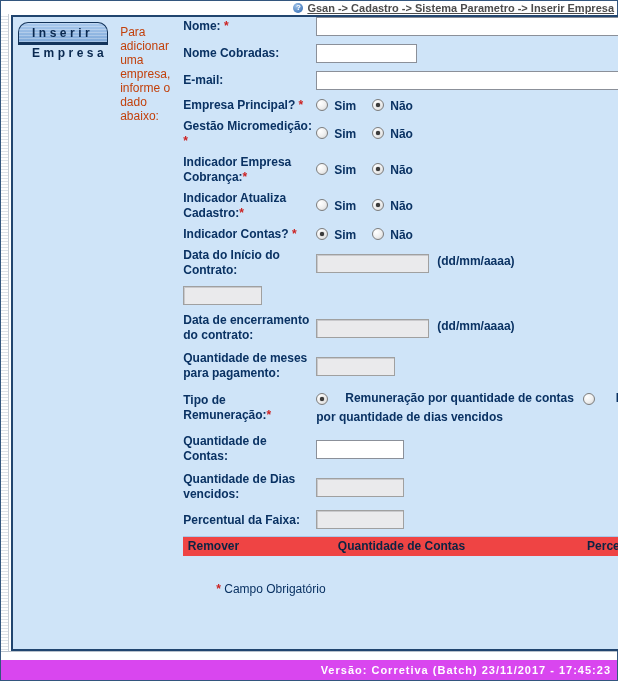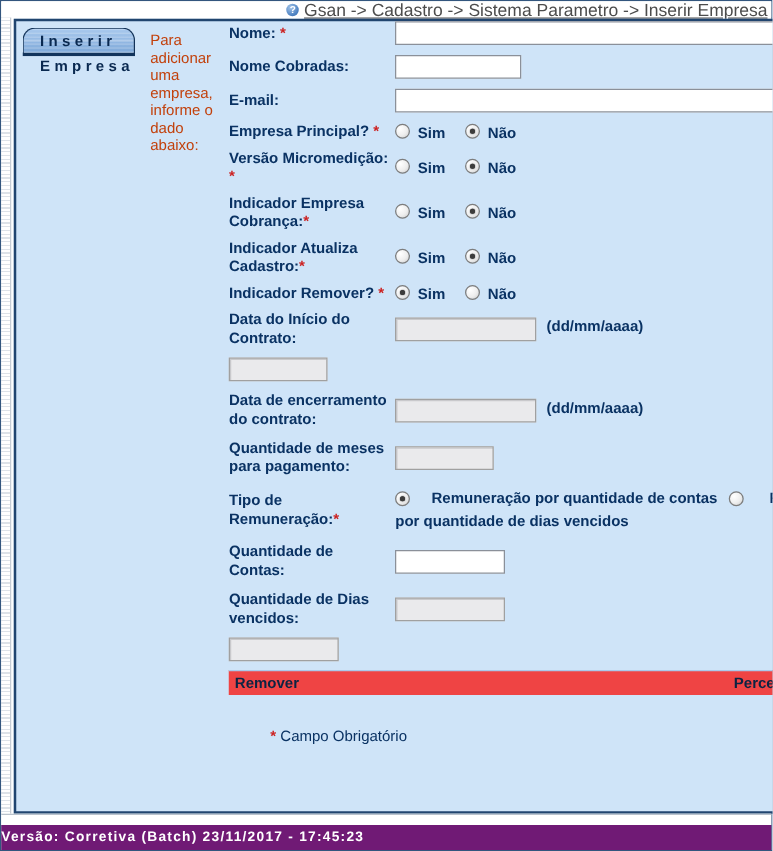--- a/index.html
+++ b/index.html
@@ -3,21 +3,21 @@
 <meta charset="utf-8">
 <style>
   * { margin:0; padding:0; box-sizing:border-box; }
   html,body { width:618px; height:681px; }
   body { font-family:"Liberation Sans", sans-serif; background:#fff; overflow:hidden; }
   .page { width:618px; height:681px; border:1px solid #33567e; display:flex; flex-direction:column; background:#fff; }
 
   
   .topbar { height:13px; flex:0 0 13px; display:flex; justify-content:flex-end; align-items:center; gap:4px; padding:1px 3px 0 0; background:#fff; }
   .help-icon { width:10px; height:10px; flex:0 0 10px; border-radius:50%; background:radial-gradient(circle at 35% 30%, #9fc2e8, #4a7fc0 70%, #2d5c97); color:#fff; font-size:8px; font-weight:bold; line-height:10px; text-align:center; cursor:pointer; }
-  .crumb { font-size:14px; color:#4c4c4c; text-decoration:underline; cursor:pointer; white-space:nowrap; }
+  .crumb { font-size:11px; color:#4c4c4c; text-decoration:underline; cursor:pointer; white-space:nowrap;font-weight:bold; }
 
   .content { flex:1; display:flex; min-height:0; }
   .stripe { flex:0 0 8px; background:repeating-linear-gradient(180deg,#ffffff 0 2px,#dde2e8 2px 3px); border-right:1px solid #c6ccd4; }
 
   .panel { flex:1; margin:1px 3px 0 2px; border:2px solid #21456f; background:#cfe4f8; display:flex; flex-direction:row; }
 
   .titlebar { margin:5px 5px 0 5px; height:23px; border:1px solid #123258; border-bottom:3px solid #12345c; border-radius:10px 10px 0 0;
     background-image:repeating-linear-gradient(180deg, rgba(255,255,255,.28) 0 1px, rgba(255,255,255,0) 1px 3px), linear-gradient(180deg,#a9c9ed,#7fa9d9);
   }
   .titlebar .title { display:block; font-size:12px; font-weight:bold; color:#0a2950; letter-spacing:3.5px; line-height:20px; padding-left:13px; }
@@ -58,21 +58,21 @@
   .adic-row .spacer { flex:1; }
 
   .table-head { display:flex; background:#ef4444; border-top:1px solid #a9c9ea; padding:2px 4px 3px 4px; font-weight:bold; font-size:12px; color:#0b2443; margin-top:4px;text-align:right; }
   .col-remover { flex:0 0 52px; }
   .col-qtd { flex:0 0 226px; }
   .col-perc { flex:1; }
 
   .legend { margin:26px 0 8px 33px; font-size:12px; color:#0a3263; }
 
   .bottom-gap { flex:0 0 9px; background:#fff; border-top:1px solid #b9c2cc; }
-  .footer { flex:0 0 20px; background:#701a75; color:#ffffff; font-weight:bold; font-size:11px; letter-spacing:1px; line-height:20px; padding-right:6px; }
+  .footer { flex:0 0 20px; background:#d946ef; color:#ffffff; font-weight:bold; font-size:11px; letter-spacing:1px; text-align:right; line-height:20px; padding-right:6px; }
 </style>
 </head>
 <body>
 
 <div class="page">
 
   <div class="topbar">
     <span class="help-icon">?</span>
     <span class="crumb">Gsan -&gt; Cadastro -&gt; Sistema Parametro -&gt; Inserir Empresa</span>
   </div>
@@ -115,21 +115,21 @@
           <div class="label"><span>Empresa Principal?</span> <span class="req">*</span></div>
           <div class="ctrl">
             <span class="radio"></span>
               <span class="optlabel">Sim</span>
             <span class="radio sel"></span>
               <span class="optlabel">Não</span>
           </div>
         </div>
 
         <div class="row tight">
-          <div class="label"><span>Versão Micromedição:</span> <span class="req">*</span></div>
+          <div class="label"><span>Gestão Micromedição:</span> <span class="req">*</span></div>
           <div class="ctrl">
             <span class="radio"></span>
               <span class="optlabel">Sim</span>
             <span class="radio sel"></span>
               <span class="optlabel">Não</span>
           </div>
         </div>
 
         <div class="row tight">
           <div class="label"><span>Indicador Empresa Cobrança:</span><span class="req">*</span></div>
@@ -145,21 +145,21 @@
           <div class="label"><span>Indicador Atualiza Cadastro:</span><span class="req">*</span></div>
           <div class="ctrl">
             <span class="radio"></span>
               <span class="optlabel">Sim</span>
             <span class="radio sel"></span>
               <span class="optlabel">Não</span>
           </div>
         </div>
 
         <div class="row tight">
-          <div class="label"><span>Indicador Remover?</span> <span class="req">*</span></div>
+          <div class="label"><span>Indicador Contas?</span> <span class="req">*</span></div>
           <div class="ctrl">
             <span class="radio sel"></span>
               <span class="optlabel">Sim</span>
             <span class="radio"></span>
               <span class="optlabel">Não</span>
           </div>
         </div>
 
         <div class="row">
           <div class="label">Data do Início do Contrato:</div>
@@ -206,29 +206,31 @@
         </div>
 
         <div class="row">
           <div class="label">Quantidade de Dias vencidos:</div>
           <div class="ctrl">
               <input class="txt dis w-qtd" type="text" disabled="" value="" style="">
             </div>
         </div>
 
         <div class="row adic-row">
+          <div class="label">Percentual da Faixa:</div>
           <div class="ctrl">
             <input class="txt dis w-qtd" type="text" disabled="" value="" style="">
             <span class="spacer"></span>
             <button class="btn disabled">Adicionar</button>
           </div>
         </div>
 
         <div class="table-head">
           <span class="col-remover">Remover</span>
+          <span class="col-qtd">Quantidade de Contas</span>
           <span class="col-perc">Percentual da Tipo</span>
         </div>
 
         <div class="legend">
           <span class="req">*</span>
           <span>Campo Obrigatório</span>
         </div>
 
       </div>
     </div>

